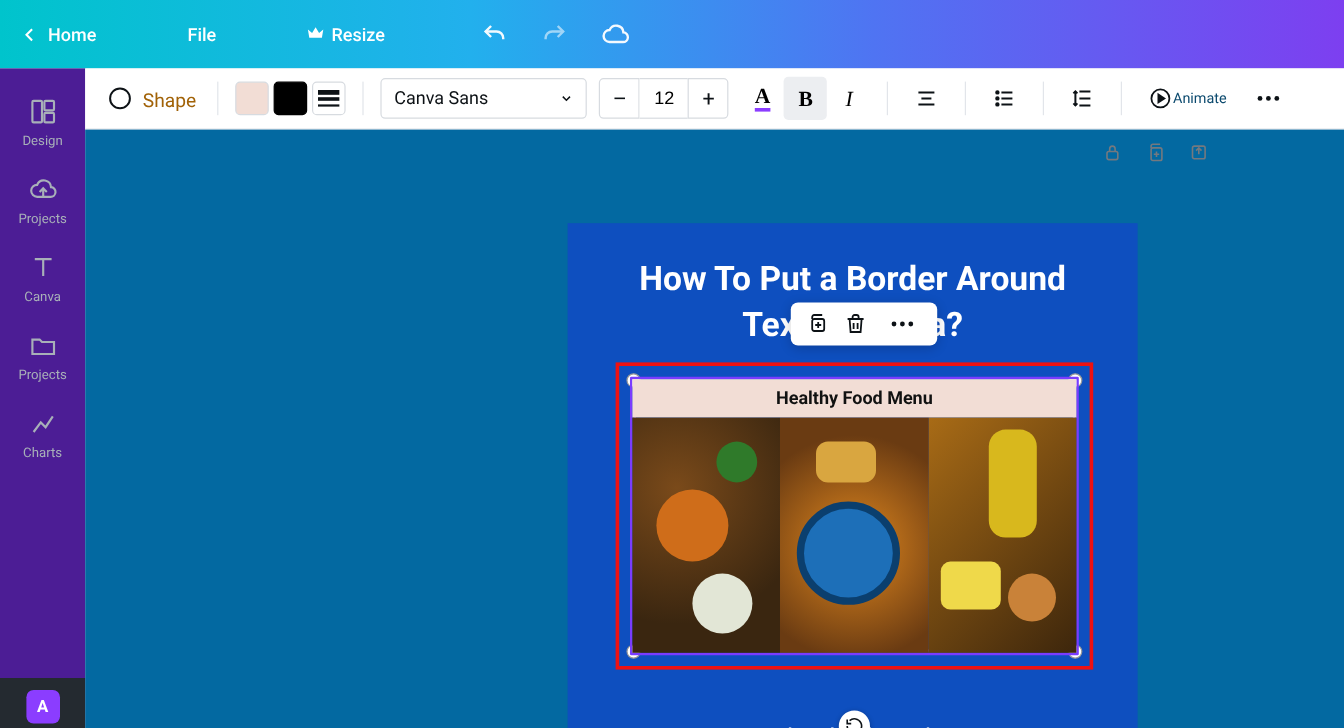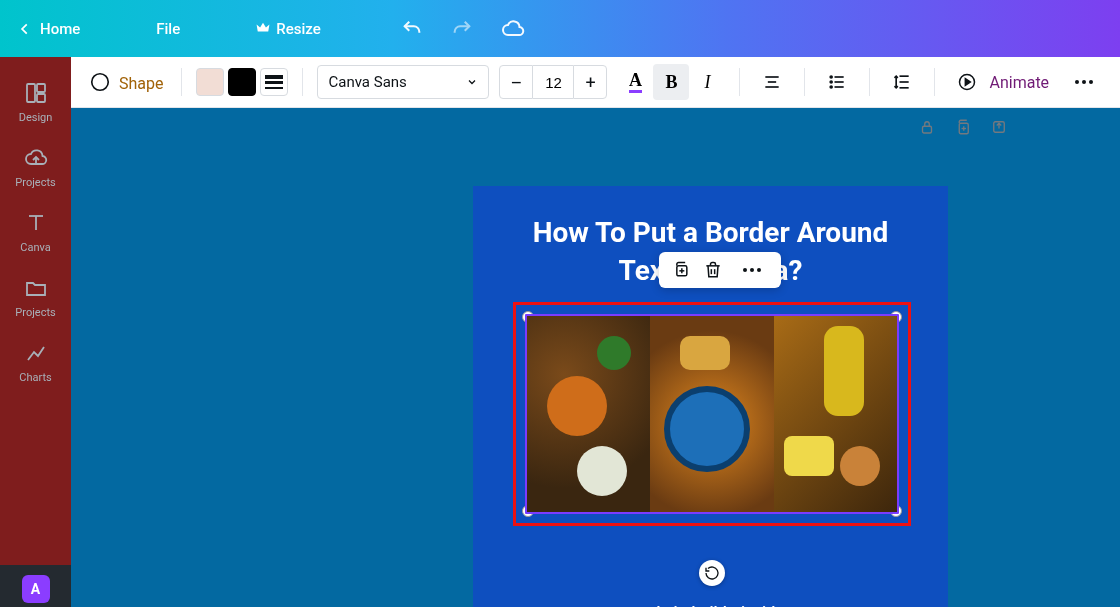--- a/index.html
+++ b/index.html
@@ -4,21 +4,21 @@
 <style>
   * { box-sizing: border-box; margin: 0; padding: 0; }
   body { font-family: -apple-system, BlinkMacSystemFont, "Segoe UI", Roboto, Helvetica, Arial, sans-serif; width:1120px; height:607px; overflow:hidden; background:#ebecf0; }
   .topbar { height:57px; background: linear-gradient(90deg,#00c4cc 0%, #22b0ed 35%, #4f74f2 65%, #7d3ff0 100%); display:flex; align-items:center; color:#fff; padding:0 14px 0 18px; font-size:15px;gap:48px; }
   .topbar .home-ico { margin-right:8px; display:flex; align-items:center; }
   .topbar .tb-item { margin-right:28px; display:flex; align-items:center; cursor:pointer; white-space:nowrap; font-weight:500; }
   .topbar .tb-icons { display:flex; align-items:center; gap:28px; margin-left:4px; }
   .topbar .tb-icon { display:flex; cursor:pointer; opacity:.95; }
   .topbar .title { flex:1; text-align:right; font-weight:600; font-size:17px; }
   .main { display:flex; height:550px; }
-  .sidebar { width:71px; background:#7f1d1d; display:flex; flex-direction:column; align-items:center; padding-top:14px; }
+  .sidebar { width:71px; background:#4c1d95; display:flex; flex-direction:column; align-items:center; padding-top:14px; }
   .side-item { width:71px; display:flex; flex-direction:column; align-items:center; gap:6px; padding:10px 0 12px; cursor:pointer; }
   .side-item.active { background:#242a30; }
   .side-item .lbl { color:#a8b0b8; font-size:11px; }
   .side-item .badge { width:28px; height:28px; border-radius:6px; background:#8b3dff; display:flex; align-items:center; justify-content:center; color:#fff; font-weight:700; font-size:14px; }
   .toolbar { height:51px; background:#fff; border-bottom:1px solid #e2e5ea; display:flex; align-items:center; padding:0 14px; gap:10px; }
   .sep { width:1px; height:28px; background:#e2e5ea; margin:0 4px; }
   .shape-btn { display:flex; align-items:flex-end; gap:8px; font-size:16px; color:#a16207; padding:4px 4px; cursor:pointer; }
   .swatch-group { display:flex; gap:4px; }
   .swatch { width:28px; height:28px; border-radius:4px; border:1px solid #d7dbe0; cursor:pointer; }
   .swatch.pink { background:#f2ddd5; }
@@ -29,21 +29,21 @@
   .step-btn { width:34px; border:1px solid #d7dbe0; display:flex; align-items:center; justify-content:center; font-size:18px; color:#0d1216; cursor:pointer; }
   .step-btn.minus { border-radius:4px 0 0 4px; }
   .step-input { width:40px; border-top:1px solid #d7dbe0; border-bottom:1px solid #d7dbe0; border-left:none; border-right:none; text-align:center; font-size:15px; }
   .step-btn.plus { border-radius:0 4px 4px 0; }
   .fmt-group { display:flex; gap:0; }
   .fmt-btn { width:36px; height:36px; display:flex; align-items:center; justify-content:center; border-radius:4px; cursor:pointer; }
   .fmt-btn.active { background:#eceef1; }
   .fmt-btn .underline-a { font-size:18px; font-weight:600; border-bottom:3px solid #8b3dff; line-height:1; padding-bottom:1px; font-family:serif; }
   .fmt-btn .bold-b { font-size:18px; font-weight:800; font-family:serif; }
   .fmt-btn .italic-i { font-size:18px; font-style:italic; font-family:serif; font-weight:500; }
-  .animate-btn { display:flex; align-items:center; gap:12px; padding:4px 8px; font-size:16px; color:#701a75; cursor:pointer; }
+  .animate-btn { display:flex; align-items:center; gap:0; padding:4px 8px; font-size:12px; color:#0c4a6e; cursor:pointer; }
   .more-btn { display:flex; gap:3px; padding:8px; cursor:pointer; }
   .more-btn span { width:4px; height:4px; border-radius:50%; background:#0d1216; }
   .canvas-area { flex:1; position:relative; background:#0369a1; }
   .doc-actions { position:absolute; top:10px; right:112px; display:flex; gap:18px; }
   .doc-actions .da { width:18px; height:18px; cursor:pointer; }
   .page { position:absolute; top:78px; left:402px; width:475px; height:460px; background:#0e4fbf; color:#fff; }
   .page h2 { text-align:center; font-size:28px; font-weight:700; padding:28px 40px 0; line-height:1.35; }
   .selection-wrap { position:absolute; top:116px; left:40px; width:398px; }
   .red-outline { border:3px solid #e11; padding:9px; position:relative; }
   .purple-box { border:2px solid #7a3cff; border-radius:1px; position:relative; }
@@ -283,20 +283,21 @@
         </div>
 
         <div class="selection-wrap">
           <div class="red-outline">
             <div class="handle" style="top:6px;left:6px"></div>
             <div class="handle" style="top:6px;right:6px"></div>
             <div class="handle" style="bottom:6px;left:6px"></div>
             <div class="handle" style="bottom:6px;right:6px"></div>
             <div class="dash-border" style="inset:12px"></div>
             <div class="purple-box">
+              <div class="menu-label">Healthy Food Menu</div>
               <div class="food-grid">
                 <div class="fimg f1">
                   <div class="blob" style="width:60px;height:60px;background:#cf6d1a;top:60px;left:20px"></div>
                   <div class="blob" style="width:50px;height:50px;background:#e2e6d6;top:130px;left:50px"></div>
                   <div class="blob" style="width:34px;height:34px;background:#2f7a2a;top:20px;left:70px"></div>
                 </div>
                 <div class="fimg f2">
                   <div class="blob" style="width:86px;height:86px;background:#1d6fb8;border:6px solid #0b3f6e;top:70px;left:14px"></div>
                   <div class="blob" style="width:50px;height:34px;background:#d9a640;top:20px;left:30px;border-radius:10px"></div>
                 </div>

